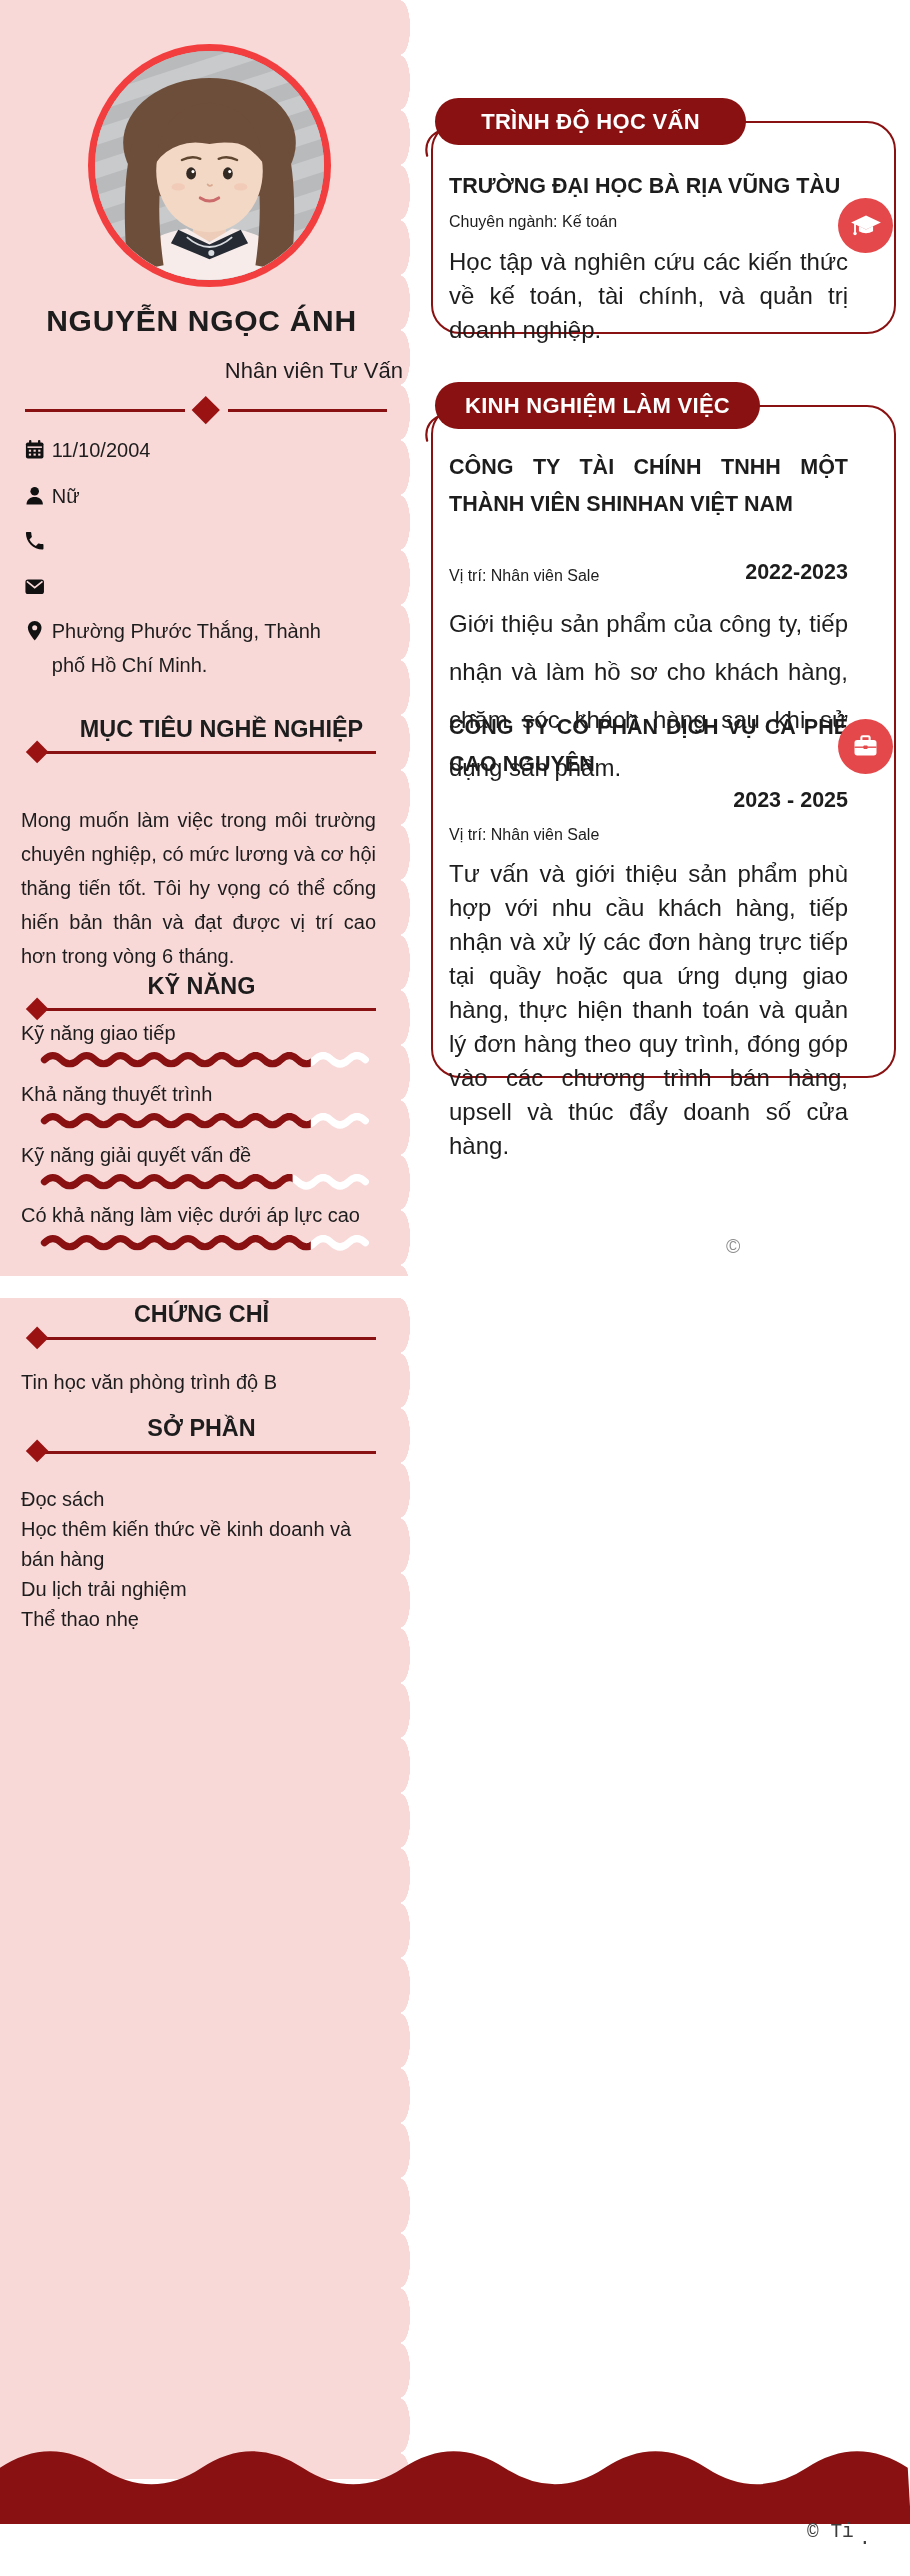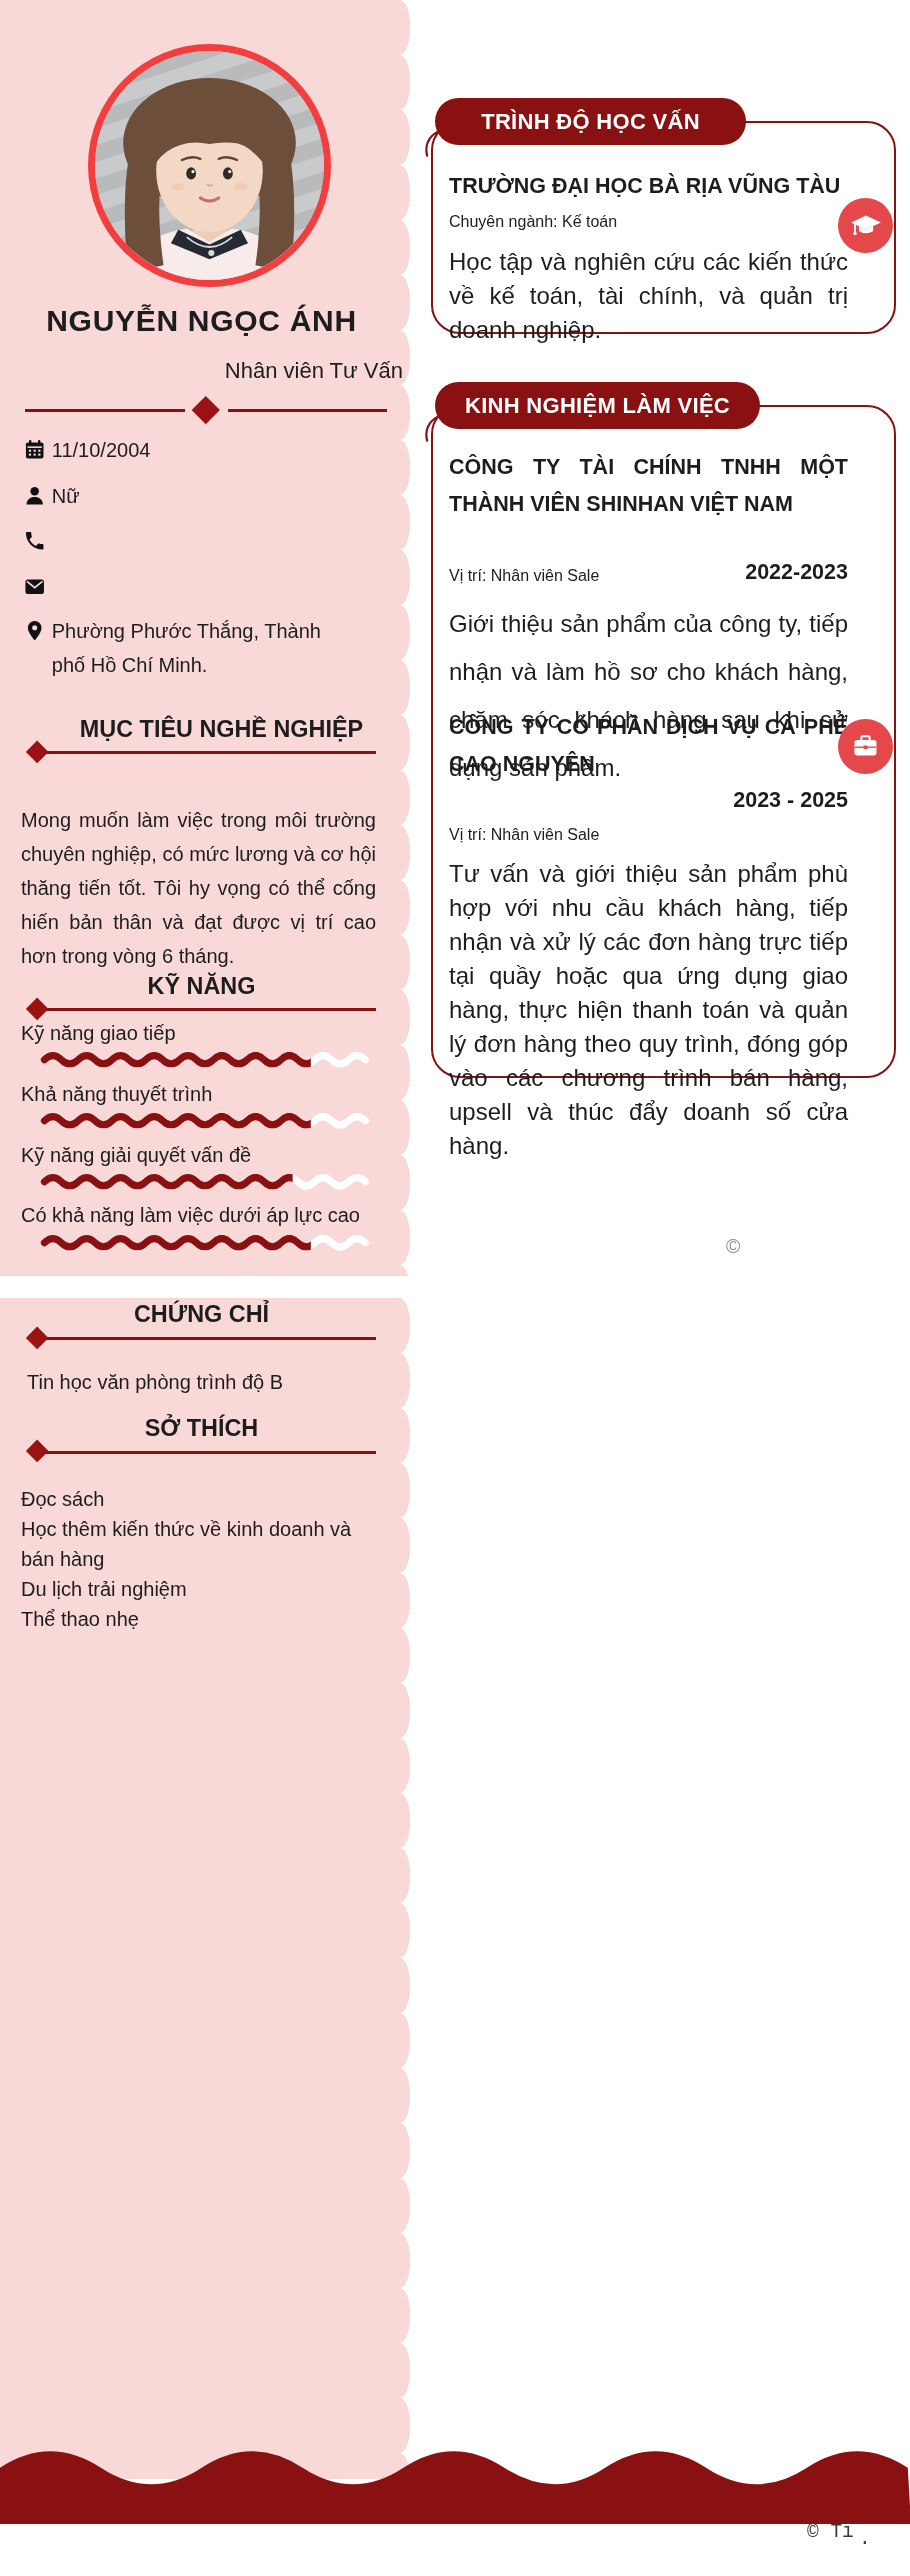--- a/index.html
+++ b/index.html
@@ -31,21 +31,21 @@
   .info-text{margin-left:5px;font-size:20px;line-height:34px;width:299px;margin-top:-3.9px;}
 
   .sec-title{position:absolute;left:0;width:403px;text-align:center;font-size:23.4px;
              font-weight:bold;z-index:2;}
   .para{position:absolute;left:21px;width:355px;font-size:20px;line-height:34px;
         text-align:justify;z-index:2;}
   .skill-label{position:absolute;left:21px;font-size:20px;z-index:2;}
   .skill-bar{position:absolute;left:39px;width:337px;height:15.6px;z-index:2;}
   .hobby{font-size:20px;line-height:30px;}
   .hobby-wrap{position:absolute;left:21px;width:356px;z-index:2;}
-  .cert{position:absolute;left:21px;width:356px;font-size:20px;z-index:2;margin-left:6px;}
+  .cert{position:absolute;left:21px;width:356px;font-size:20px;z-index:2;}
 
   
   .pill{position:absolute;height:47px;background:#8a1111;border-radius:23.4px;color:#ffffff;
         font-size:22px;font-weight:bold;display:flex;align-items:center;justify-content:center;
         letter-spacing:0.3px;z-index:4;}
   .card{position:absolute;left:431px;width:465px;border:2px solid #8a1111;border-radius:29px;
         background:#ffffff;z-index:2;box-sizing:border-box;}
   .rc-text{position:absolute;left:449px;width:399px;z-index:3;}
   .company{font-size:21.5px;font-weight:bold;line-height:37px;text-align:justify;}
   .date{font-size:21.5px;font-weight:bold;text-align:right;}
@@ -212,21 +212,21 @@
       </defs>
     <path d="M8 12 q13 -13 26 0 t26 0 t26 0 t26 0 t26 0 t26 0 t26 0 t26 0 t26 0 t26 0 t26 0 t26 0 t26 0 t26 0 t26 0 t26 0 t26 0 t26 0 t26 0" fill="none" stroke="#ffffff" stroke-width="11" stroke-linecap="round"></path>
     <path d="M8 12 q13 -13 26 0 t26 0 t26 0 t26 0 t26 0 t26 0 t26 0 t26 0 t26 0 t26 0 t26 0 t26 0 t26 0 t26 0 t26 0 t26 0 t26 0 t26 0 t26 0" fill="none" stroke="#8a1111" stroke-width="11" stroke-linecap="round" clip-path="url(#clip-s3)"></path>
   </svg>
 
   <div class="sec-title" style="top:1301px;">CHỨNG CHỈ</div>
   <div class="dline" style="left:36px;top:1337px;width:340px;"></div>
   <div class="diamond" style="left:29px;top:1330px;width:16.3px;height:16.3px;"></div>
   <div class="cert" style="top:1371px;">Tin học văn phòng trình độ B</div>
 
-  <div class="sec-title" style="top:1415px;">SỞ THÍCH</div>
+  <div class="sec-title" style="top:1415px;">SỞ PHẦN</div>
   <div class="dline" style="left:36px;top:1451px;width:340px;"></div>
   <div class="diamond" style="left:29px;top:1443px;width:16.3px;height:16.3px;"></div>
   <div class="hobby-wrap" style="top:1484px;">
     <div class="hobby">Đọc sách</div>
     <div class="hobby">Học thêm kiến thức về kinh doanh và bán hàng</div>
     <div class="hobby">Du lịch trải nghiệm</div>
     <div class="hobby">Thể thao nhẹ</div>
   </div>
 
   <div class="card" style="top:121px;height:213px;"></div>

